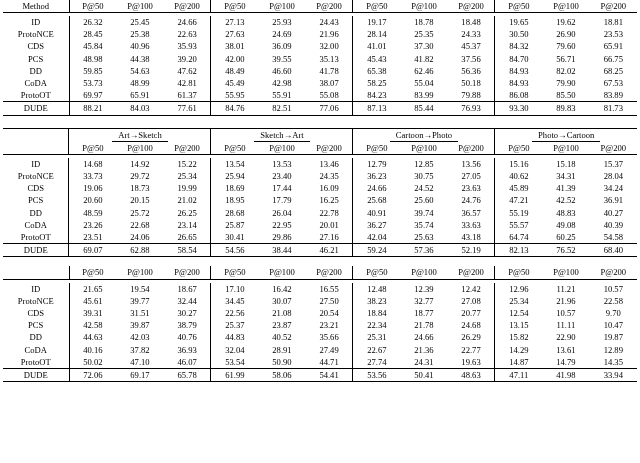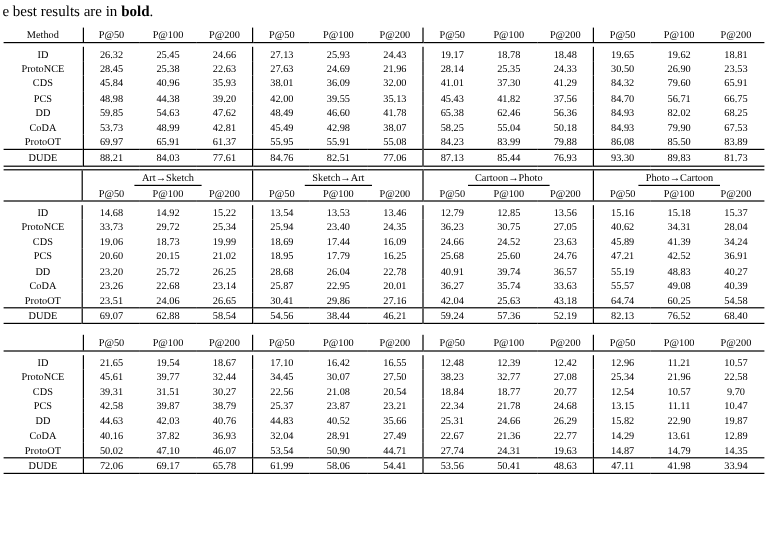--- a/index.html
+++ b/index.html
@@ -65,23 +65,20 @@
   }
   .bold { font-weight: bold; }
   .spacer-row td { height: 2px; line-height: 2px; font-size: 2px; }
   .arrow { font-family: "Liberation Serif", serif; }
 </style>
 </head>
 <body>
 
 <div class="page">
 
-  <div class="caption-line">
-    <span>e best results are in </span><b>bold</b><span>.</span>
-  </div>
 
   <div id="tables-root">
       <div>
         <table class="restab">
           <colgroup>
             <col style="width: 66px;">
             <col style="width: 47.3333px;">
             <col style="width: 47.3333px;">
             <col style="width: 47.3333px;">
             <col style="width: 47.3333px;">
@@ -148,21 +145,21 @@
             <tr>
               <td class="methodcol">CDS</td>
               <td class="vsep">45.84</td>
               <td>40.96</td>
               <td>35.93</td>
               <td class="vsep">38.01</td>
               <td>36.09</td>
               <td>32.00</td>
               <td class="vsep">41.01</td>
               <td>37.30</td>
-              <td>41.29</td>
+              <td>45.37</td>
               <td class="vsep">84.32</td>
               <td>79.60</td>
               <td>65.91</td>
             </tr>
             <tr>
               <td class="methodcol">PCS</td>
               <td class="vsep">48.98</td>
               <td>44.38</td>
               <td>39.20</td>
               <td class="vsep">42.00</td>
@@ -234,21 +231,21 @@
               <td class="vsep bold">93.30</td>
               <td class="bold">89.83</td>
               <td>81.73</td>
             </tr>
             <tr class="hline-top">
               <td colspan="13" style="height: 0px; line-height: 0px; font-size: 0px;"></td>
             </tr>
           </tbody>
         </table>
       </div>
-      <div style="margin-top: 2px;">
+      <div style="margin-top: 12px;">
         <table class="restab">
           <colgroup>
             <col style="width: 66px;">
             <col style="width: 47.3333px;">
             <col style="width: 47.3333px;">
             <col style="width: 47.3333px;">
             <col style="width: 47.3333px;">
             <col style="width: 47.3333px;">
             <col style="width: 47.3333px;">
             <col style="width: 47.3333px;">
@@ -341,21 +338,21 @@
               <td>16.25</td>
               <td class="vsep">25.68</td>
               <td>25.60</td>
               <td>24.76</td>
               <td class="vsep">47.21</td>
               <td>42.52</td>
               <td>36.91</td>
             </tr>
             <tr>
               <td class="methodcol">DD</td>
-              <td class="vsep">23.20</td>
+              <td class="vsep">48.59</td>
               <td>25.72</td>
               <td>26.25</td>
               <td class="vsep">28.68</td>
               <td>26.04</td>
               <td>22.78</td>
               <td class="vsep">40.91</td>
               <td>39.74</td>
               <td>36.57</td>
               <td class="vsep">55.19</td>
               <td>48.83</td>

